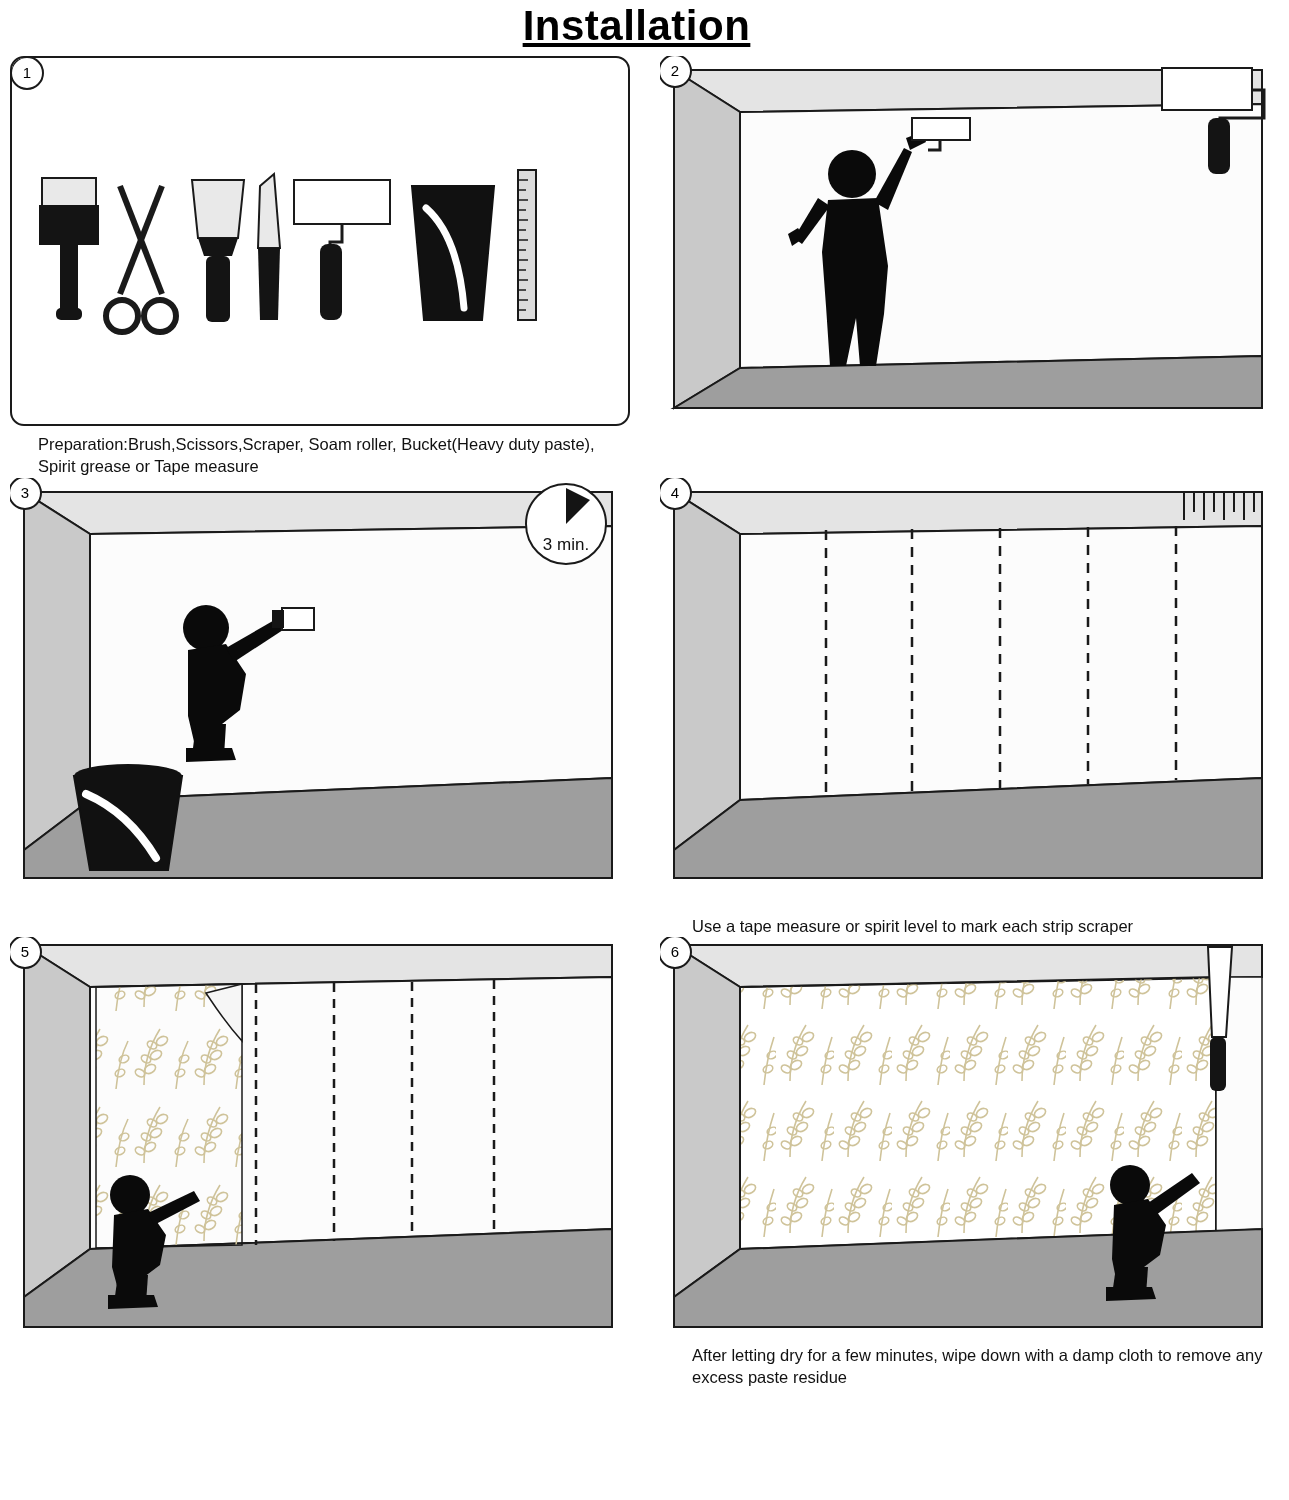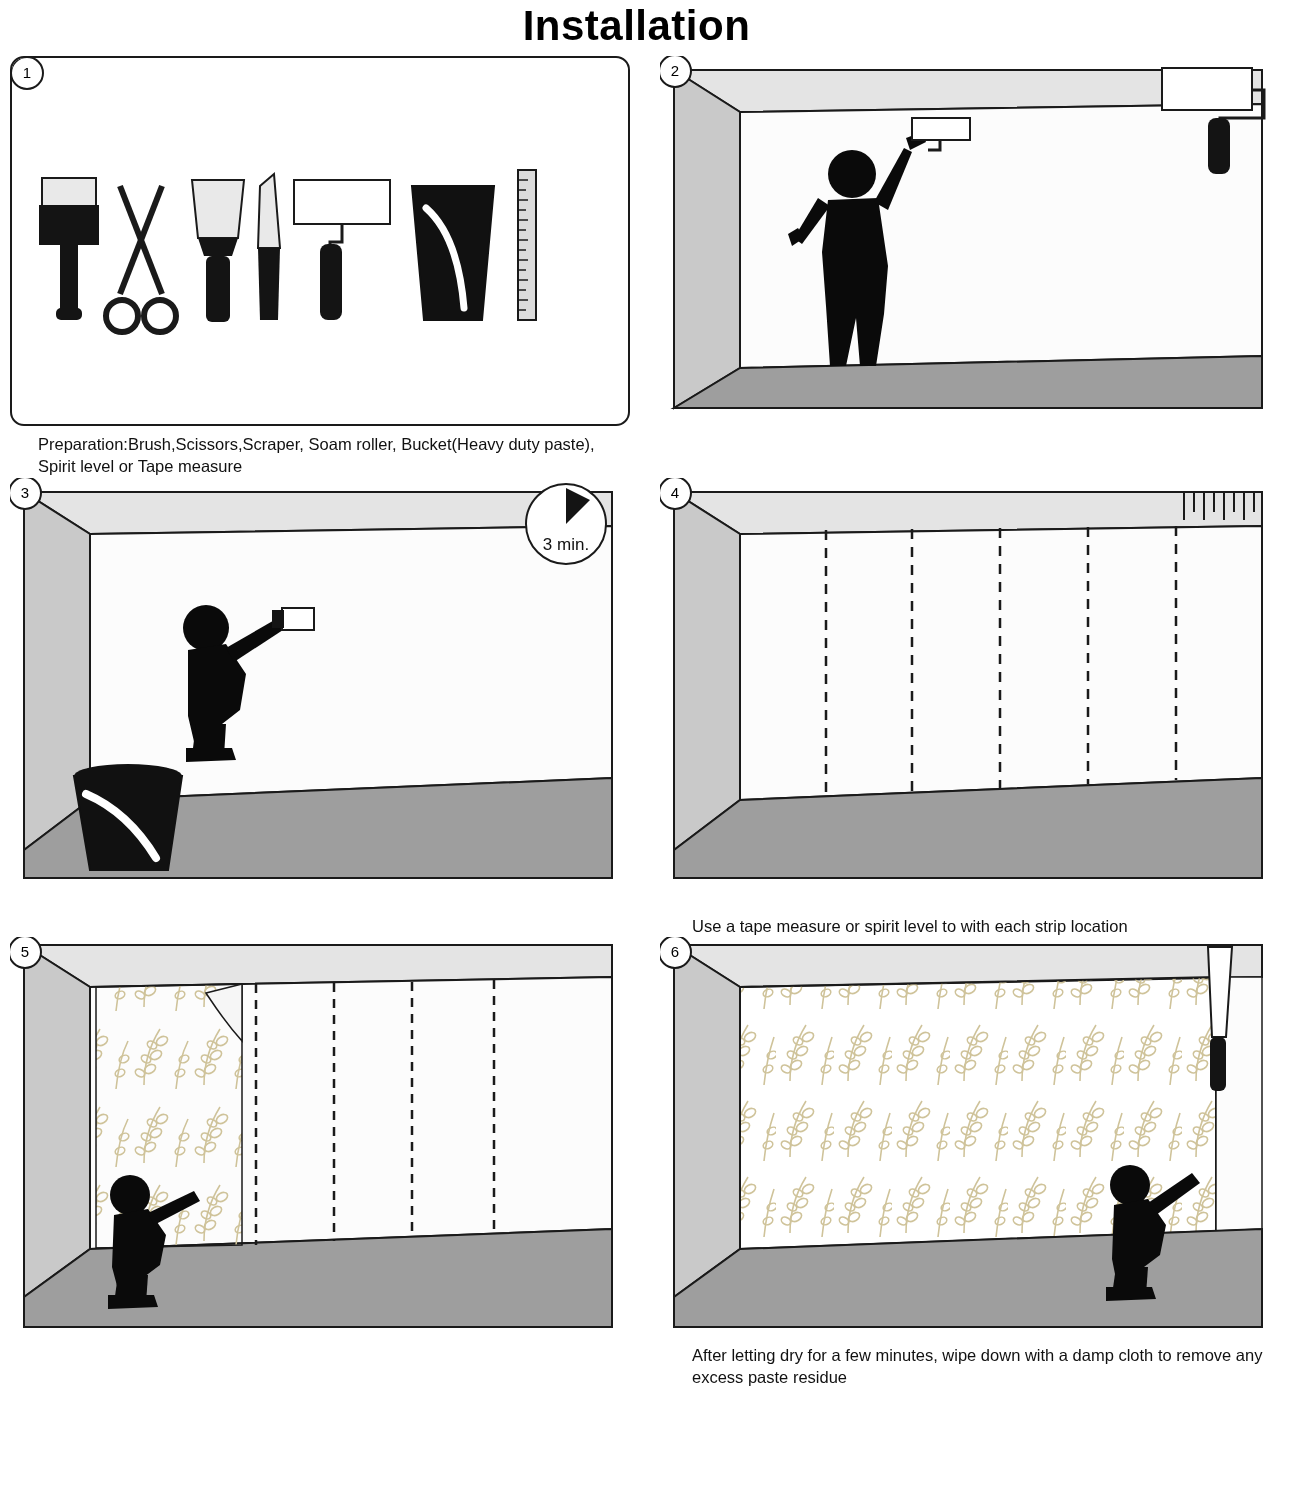--- a/index.html
+++ b/index.html
@@ -15,20 +15,21 @@
     overflow: hidden;
     position: relative;
   }
   .page-title {
     text-align: center;
     font-size: 42px;
     font-weight: bold;
     letter-spacing: 0.5px;
     margin: 2px 16px 6px 0;
     font-family: "Liberation Sans", sans-serif;
+    text-decoration: underline;
   }
   .grid {
     display: grid;
     grid-template-columns: 620px 620px;
     column-gap: 30px;
     row-gap: 0px;
     padding: 0 10px 0 10px;
     box-sizing: border-box;
     width: 1289px;
   }
@@ -137,21 +138,21 @@
             <line x1="506" y1="202" x2="516" y2="202"></line>
               <line x1="506" y1="212" x2="514" y2="212"></line>
             <line x1="506" y1="222" x2="516" y2="222"></line>
               <line x1="506" y1="232" x2="514" y2="232"></line>
             <line x1="506" y1="242" x2="516" y2="242"></line>
               <line x1="506" y1="252" x2="514" y2="252"></line>
           </g>
         </g>
       </svg>
     </div>
-    <div class="caption">Preparation:Brush,Scissors,Scraper, Soam roller, Bucket(Heavy duty paste), Spirit level or Tape measure</div>
+    <div class="caption">Preparation:Brush,Scissors,Scraper, Soam roller, Bucket(Heavy duty paste), Spirit grease or Tape measure</div>
   </div>
 
   <div class="step">
     <div class="panel panel-plain" style="height:370px;">
       <div class="badge">2</div>
       <svg width="616" height="366" viewBox="0 0 616 366">
 
         <polygon points="14,14 602,14 602,48 80,56" fill="#e4e4e4" stroke="#1a1a1a" stroke-width="2"></polygon>
 
         <polygon points="14,14 80,56 80,312 14,352" fill="#c9c9c9" stroke="#1a1a1a" stroke-width="2"></polygon>
@@ -241,21 +242,21 @@
           <line x1="544" y1="14" x2="544" y2="42"></line>
             <line x1="554" y1="14" x2="554" y2="34"></line>
           <line x1="564" y1="14" x2="564" y2="42"></line>
             <line x1="574" y1="14" x2="574" y2="34"></line>
           <line x1="584" y1="14" x2="584" y2="42"></line>
             <line x1="594" y1="14" x2="594" y2="34"></line>
           <line x1="524" y1="14" x2="602" y2="14"></line>
         </g>
       </svg>
     </div>
-    <div class="caption indent">Use a tape measure or spirit level to with each strip location</div>
+    <div class="caption indent">Use a tape measure or spirit level to mark each strip scraper</div>
   </div>
 
   <div class="step">
     <div class="panel panel-plain" style="height:400px;">
       <div class="badge">5</div>
       <svg width="616" height="396" viewBox="0 0 616 396">
         <defs>
           <pattern id="leafpat5" width="60" height="78" patternUnits="userSpaceOnUse">
             <g stroke="#cfc39a" stroke-width="1.6" fill="none">
               <path d="M14 70 C14 48 20 30 30 14"></path>

